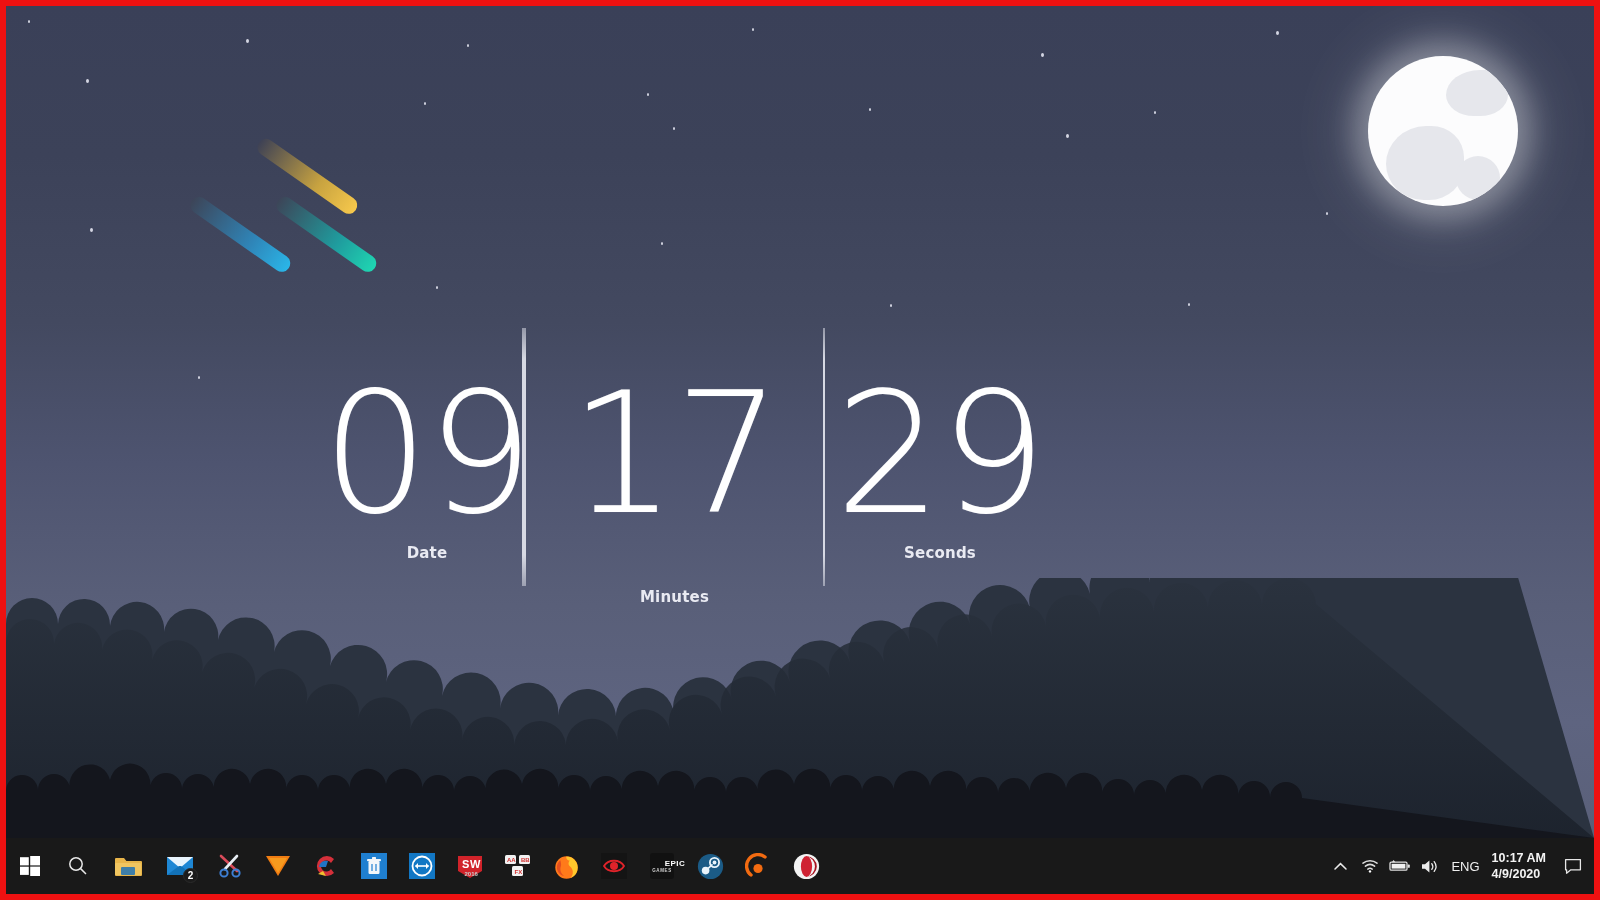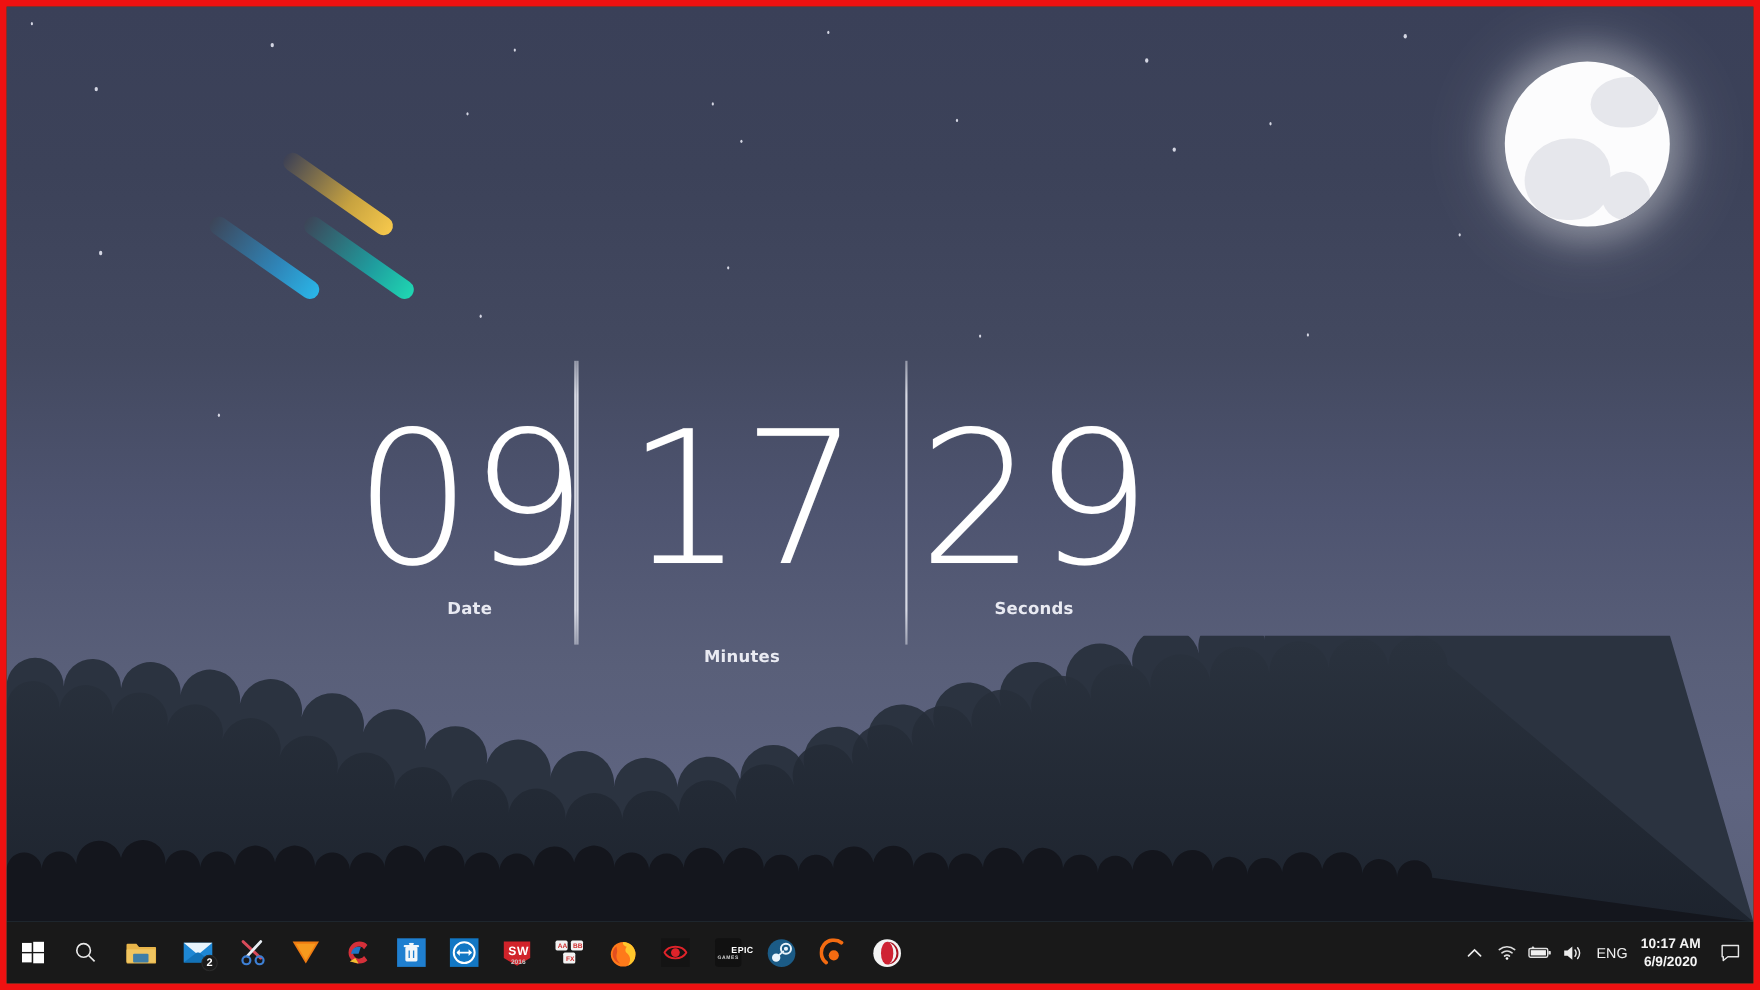--- a/index.html
+++ b/index.html
@@ -159,21 +159,20 @@
   }
   #lang {
     color:#f0f0f0; font-size:13px;
     padding:0 10px 0 6px;
     font-family:Liberation Sans, sans-serif;
   }
   #tray-clock {
     color:#f4f4f4;
     font-size:12.5px;
     line-height:16px;
-    text-align:center;
     padding:0 10px 0 2px;
     font-family:"Liberation Sans", sans-serif;
     font-weight:bold;
   }
   #tray-clock .d { font-weight:bold; }
   #action-center {
     width:34px; height:56px;
     display:flex; align-items:center; justify-content:center;
   }
 </style>
@@ -513,21 +512,21 @@
           <path d="M2,6.2 h3 L9.4,2.4 v12.2 L5,10.8 h-3 z" fill="#ececec"></path>
           <path d="M11.8,5.6 a5,5 0 0 1 0,5.8" fill="none" stroke="#ececec" stroke-width="1.3" stroke-linecap="round"></path>
           <path d="M14.2,3.6 a8.2,8.2 0 0 1 0,9.8" fill="none" stroke="#ececec" stroke-width="1.3" stroke-linecap="round"></path>
         </svg>
       </div>
 
       <div id="lang">ENG</div>
 
       <div id="tray-clock">
         <div class="d">10:17 AM</div>
-        <div class="d">6/9/2020</div>
+        <div class="d">4/9/2020</div>
       </div>
 
       <div id="action-center" title="Action Center">
         <svg width="18" height="17" viewBox="0 0 18 17">
           <path d="M1.6,1.6 h14.8 v10.2 h-9.6 L2.6,15.2 v-3.4 h-1 z" fill="none" stroke="#e6e6e6" stroke-width="1.3" stroke-linejoin="round"></path>
         </svg>
       </div>
     </div>
   </div>
 </div>

